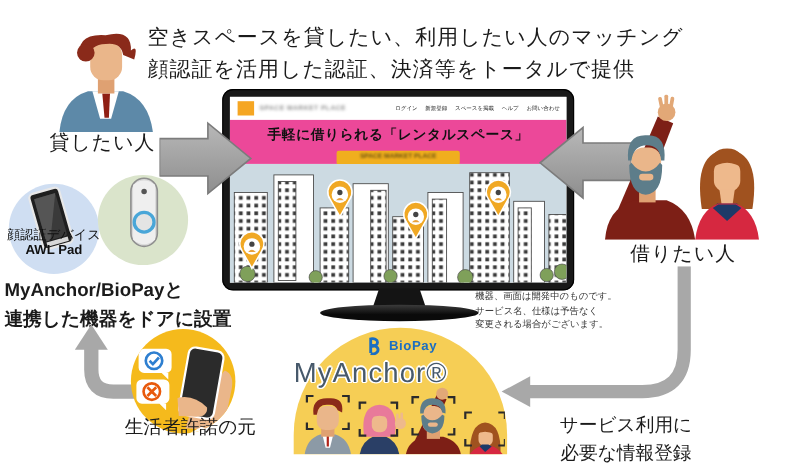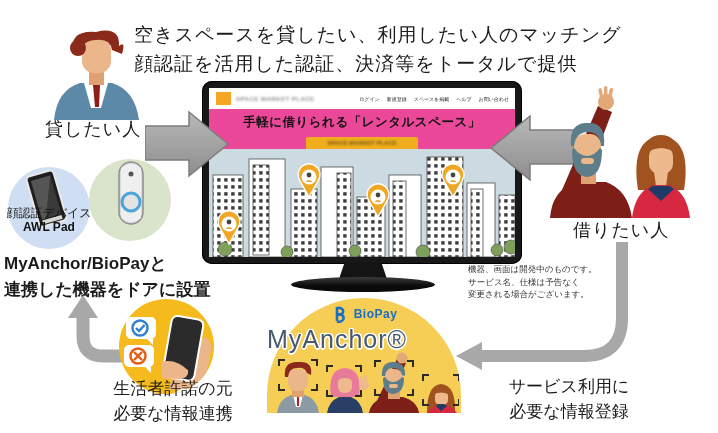--- a/index.html
+++ b/index.html
@@ -34,21 +34,21 @@
   .site-nav span{font-size:5px;color:#222;white-space:nowrap;}
   .hero{position:relative;height:40px;background:#ec4899;text-align:center;}
   .hero-headline{font-size:12.5px;font-weight:bold;color:#111;padding-top:5px;letter-spacing:.5px;white-space:nowrap;}
   .hero-cta{display:inline-block;margin-top:3px;width:112px;height:13px;background:#f0ae1e;border-radius:2px;font-size:6px;line-height:13px;color:#6e5410;font-weight:bold;filter:none;}
   .hero-cta span{filter:blur(1.1px);display:inline-block;}
   .city{position:relative;height:108px;}
   .stand-neck{left:339px;top:262px;width:48px;height:17px;background:#141414;clip-path:polygon(12% 0,88% 0,100% 100%,0 100%);}
   .stand-base{left:291px;top:277px;width:144px;height:15px;border-radius:50%;background:linear-gradient(180deg,#3c3c3c,#0a0a0a 60%);}
 
   
-  .disclaimer{left:432px;top:263px;font-size:8.5px;color:#333;line-height:12.5px;white-space:nowrap;margin-left:36px;}
+  .disclaimer{left:432px;top:263px;font-size:8.5px;color:#333;line-height:12.5px;white-space:nowrap;}
 
   
   .dome{left:267px;top:298px;width:194px;height:115px;background:#f6ce55;border-radius:97px 97px 0 0;overflow:visible;}
   .biopay-row{position:absolute;left:0;top:7px;width:100%;display:flex;justify-content:center;align-items:center;gap:5px;}
   .biopay-text{font-size:12px;font-weight:bold;color:#1b6ec2;letter-spacing:.5px;}
   .myanchor{position:absolute;left:0;top:27px;width:100%;text-align:left;font-size:25px;font-weight:normal;color:#47596b;letter-spacing:1px;
     text-shadow:-1.5px 0 #fff,1.5px 0 #fff,0 -1.5px #fff,0 1.5px #fff,-1px -1px #fff,1px 1px #fff,-1px 1px #fff,1px -1px #fff;}
 
   
   .phone-circle{left:119px;top:299px;width:95px;height:95px;border-radius:50%;background:#f5ba1c;overflow:hidden;}
@@ -318,20 +318,19 @@
         <path d="M17,29 l3,3 l5.5,-6" stroke="#2e7fd0" stroke-width="2.4" fill="none"></path>
         <path d="M6,46 h24 a5,5 0 0 1 5,5 v12 a5,5 0 0 1 -5,5 h-4 l6,6 v-6 h-22 a5,5 0 0 1 -5,-5 v-12 a5,5 0 0 1 5,-5 Z" fill="#ffffff"></path>
         <circle cx="19" cy="57" r="7.5" fill="#fff" stroke="#e8590c" stroke-width="2.4"></circle>
         <path d="M15,53 l8,8 M23,53 l-8,8" stroke="#e8590c" stroke-width="2.4" fill="none"></path>
       </g>
     </svg>
   </div>
 
   <div class="abs consent-text">
     <div>生活者許諾の元</div>
-    <div>必要な情報連携</div>
   </div>
   <div class="abs registration-text">
     <div>サービス利用に</div>
     <div>必要な情報登録</div>
   </div>
 
 </div>
 
 </body></html>

